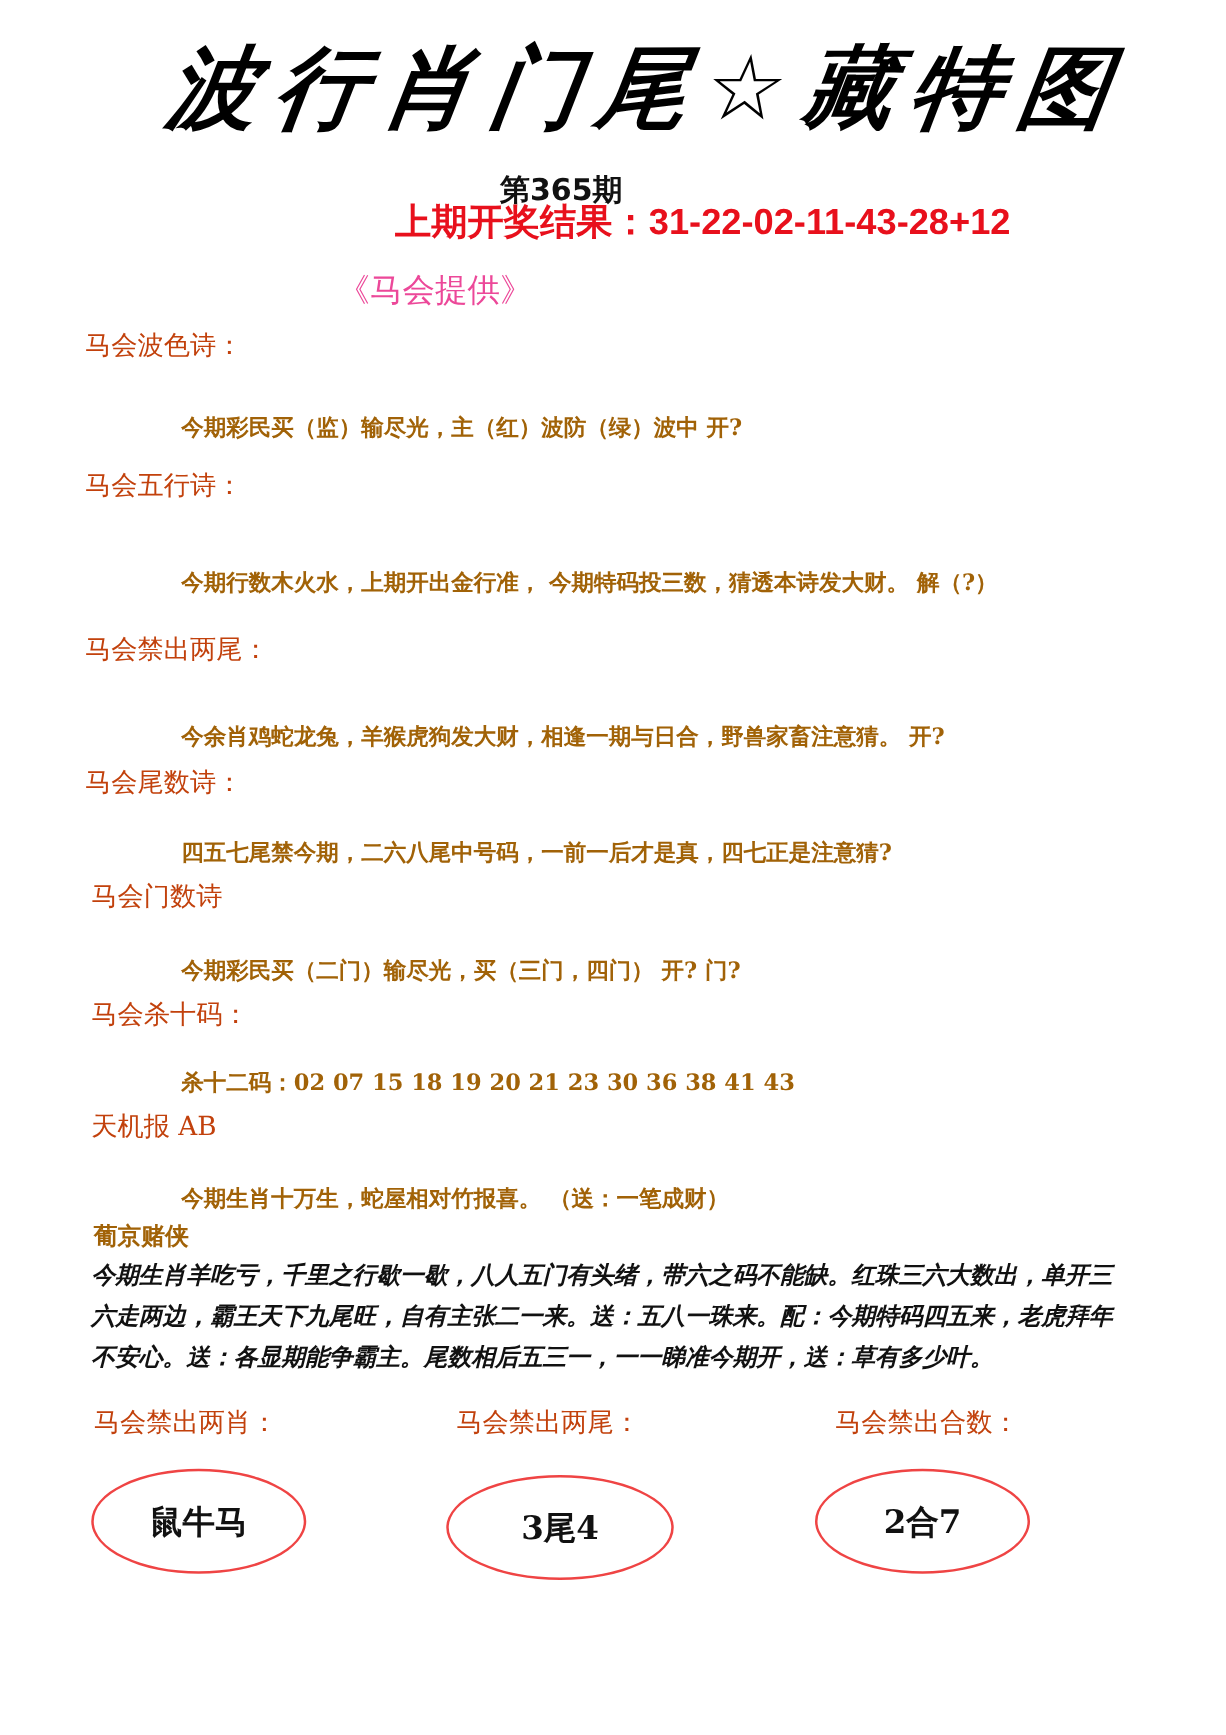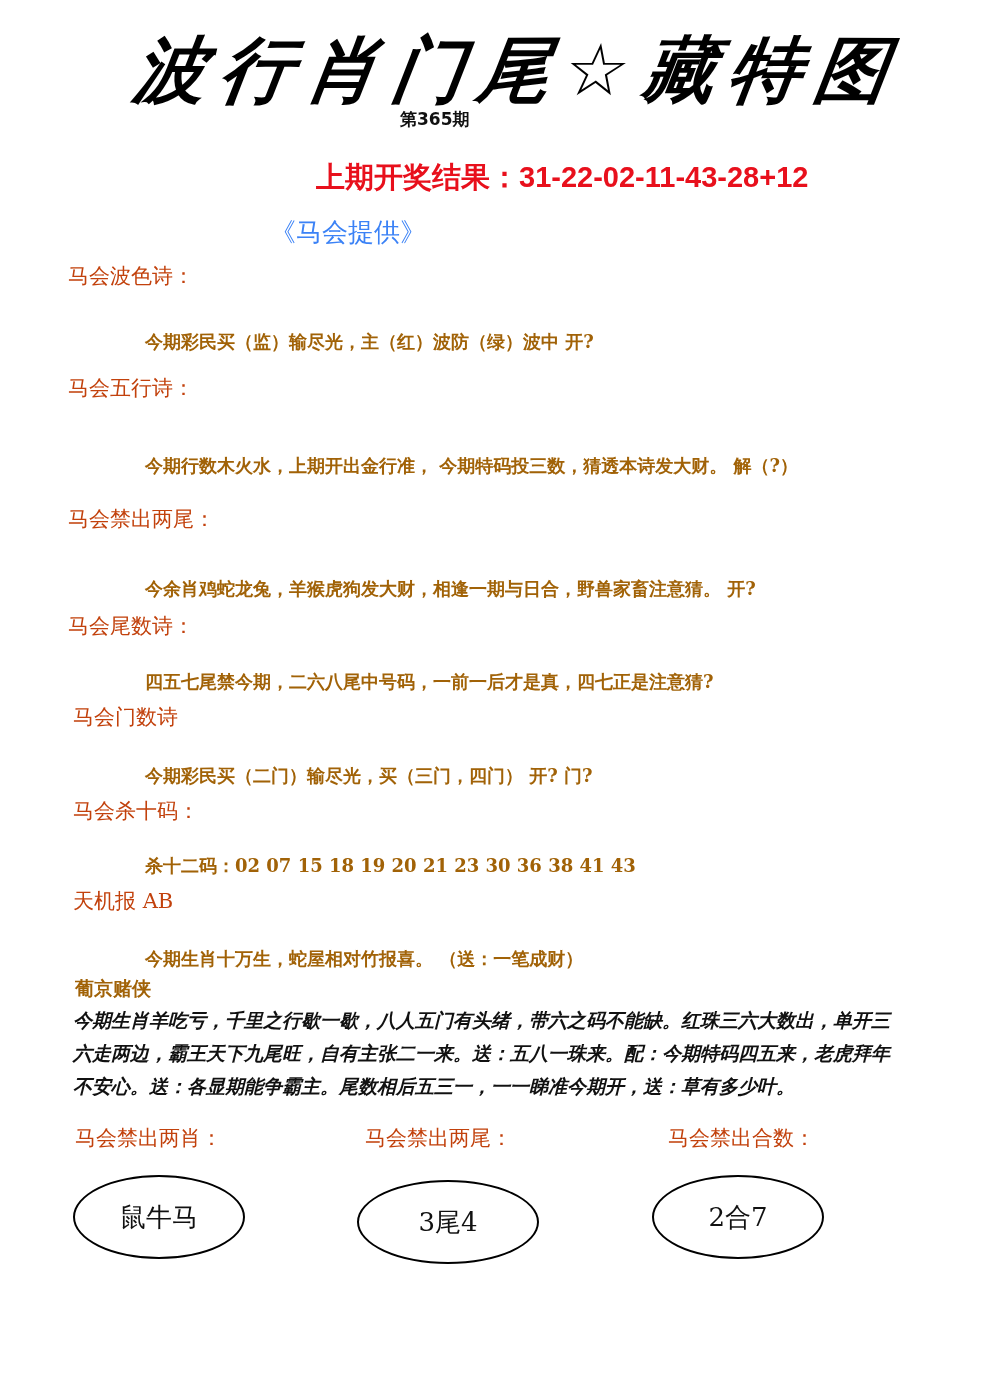--- a/index.html
+++ b/index.html
@@ -8,45 +8,45 @@
       font-family: "DejaVu Serif", "Liberation Serif", serif; color: #111;
     }
     .abs { position: absolute; white-space: nowrap; }
     .title {
       left: 135px; top: 22px; font-size: 72px; font-weight: bold;
       font-family: "DejaVu Sans", sans-serif; font-style: italic;
       letter-spacing: 14px; transform: skewX(-8deg); color: #000;
       line-height: 96px;
     }
     .issue {
-      left: 400px; top: 108px; font-size: 17px; font-weight: bold;
+      left: 400px; top: 136px; font-size: 24px; font-weight: bold;
       font-family: "DejaVu Sans", sans-serif; color: #111;
     }
     .result {
       left: 316px; top: 158px; font-size: 29px; font-weight: bold;
       font-family: "Liberation Sans", sans-serif; color: #e8101c;
     }
     .provider {
       left: 270px; top: 215px; font-size: 26px;
-      font-family: Liberation Serif, serif; color: #3b82f6;
+      font-family: Liberation Serif, serif; color: #ec4899;
     }
     .label {
       font-size: 21px; font-family: "DejaVu Serif", serif; color: #c2410c;
     }
     .body {
       font-size: 18px; font-weight: bold; font-family: "DejaVu Serif", serif; color: #a16207;
     }
     .para {
       left: 73px; top: 1004px; width: 820px; font-size: 19px; font-weight: bold;
       line-height: 33px; white-space: normal; font-family: "DejaVu Serif", serif; font-style: italic;
     }
     .ellipse {
-      position: absolute; border: 2px solid #000000; border-radius: 50%;
+      position: absolute; border: 2px solid #ef4444; border-radius: 50%;
       display: flex; align-items: center; justify-content: center;
-      font-size: 26px; font-weight: normal; font-family: "DejaVu Serif", serif;
+      font-size: 26px; font-weight: bold; font-family: "DejaVu Serif", serif;
     }
   </style>
 </head>
 <body>
 
 <div class="abs title">波行肖门尾☆藏特图</div>
 <div class="abs issue">第365期</div>
 <div class="abs result">
   <span>上期开奖结果：</span><span>31-22-02-11-43-28+12</span>
 </div>

